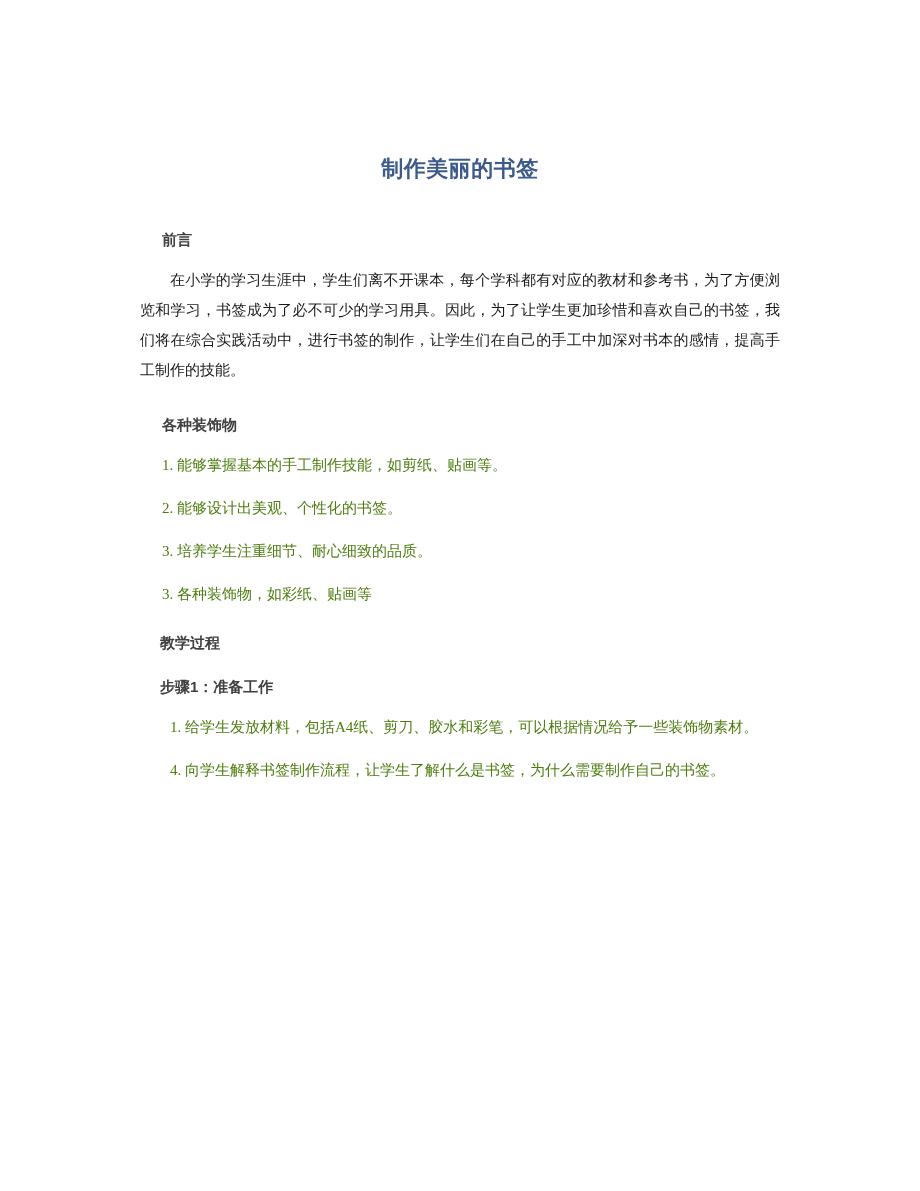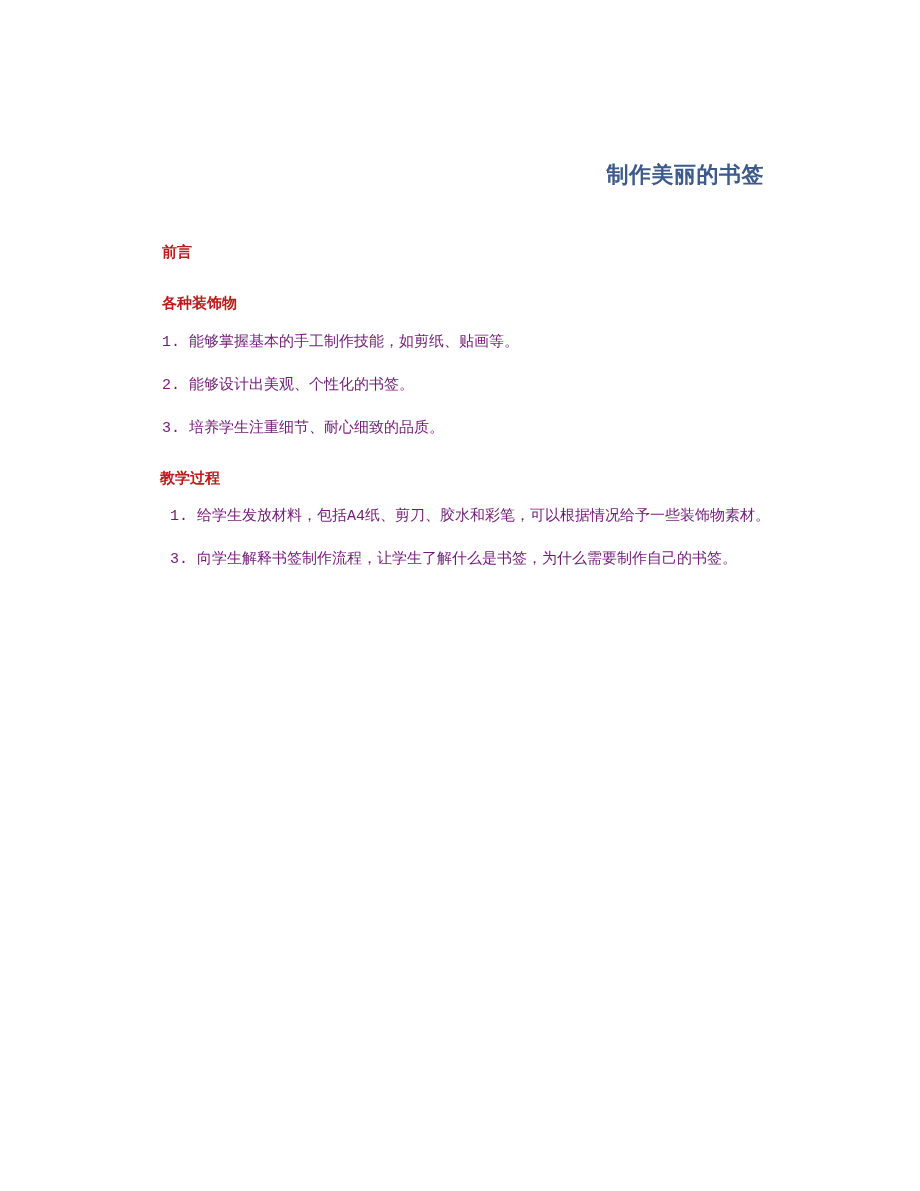--- a/index.html
+++ b/index.html
@@ -24,33 +24,33 @@
     width: 640px;
   }
 
   
   .doc-title {
     font-family: "Liberation Sans", "DejaVu Sans", sans-serif;
     font-weight: bold;
     font-size: 22px;
     line-height: 1.4;
     color: #3d5a8a;
-    text-align: right;
-    margin: 16px;
+    text-align: center;
+    margin: 10px;
     padding-top: 144px;
     letter-spacing: 0.5px;
   }
 
   
   .heading {
     font-family: "Liberation Sans", "DejaVu Sans", sans-serif;
     font-weight: bold;
     font-size: 15px;
     line-height: 1.5;
-    color: #b91c1c;
+    color: #404040;
     margin: 0;
     padding-left: 22px;
   }
 
   .heading.h-intro      { padding-top: 34px; }
   .heading.h-goals      { padding-top: 29px; }
   .heading.h-prep       { padding-top: 30px; }
   .heading.h-process    { padding-top: 23px; padding-left: 20px; }
   .heading.h-step       { padding-top: 22px; padding-left: 20px; }
 
@@ -63,24 +63,24 @@
     margin: 0;
     text-align: justify;
     text-justify: inter-ideograph;
     text-indent: 2em;
   }
 
   .para.lead { padding-top: 14px; }
 
   
   .item {
-    font-family: Liberation Mono, monospace;
+    font-family: Liberation Serif, serif;
     font-size: 15px;
     line-height: 2.0;
-    color: #701a75;
+    color: #4d7c0f;
     margin: 0;
     padding-left: 22px;
     text-align: justify;
     text-justify: inter-ideograph;
   }
 
   .item.first-in-group { padding-top: 13px; }
   .item.spaced         { padding-top: 13px; }
 
   
@@ -91,26 +91,29 @@
 </style>
 </head>
 <body>
 
 <div class="page">
   <div class="content">
 
     <h1 class="doc-title">制作美丽的书签</h1>
 
     <h2 class="heading h-intro">前言</h2>
+    <p class="para lead">在小学的学习生涯中，学生们离不开课本，每个学科都有对应的教材和参考书，为了方便浏览和学习，书签成为了必不可少的学习用具。因此，为了让学生更加珍惜和喜欢自己的书签，我们将在综合实践活动中，进行书签的制作，让学生们在自己的手工中加深对书本的感情，提高手工制作的技能。</p>
 
     <h2 class="heading h-goals">各种装饰物</h2>
     <p class="item first-in-group">1. 能够掌握基本的手工制作技能，如剪纸、贴画等。</p>
     <p class="item spaced">2. 能够设计出美观、个性化的书签。</p>
     <p class="item spaced">3. 培养学生注重细节、耐心细致的品质。</p>
 
+    <p class="item spaced">3. 各种装饰物，如彩纸、贴画等</p>
 
     <h2 class="heading h-process">教学过程</h2>
 
+    <h3 class="heading h-step">步骤1：准备工作</h3>
     <p class="item flow first-in-group">1. 给学生发放材料，包括A4纸、剪刀、胶水和彩笔，可以根据情况给予一些装饰物素材。</p>
-    <p class="item flow spaced">3. 向学生解释书签制作流程，让学生了解什么是书签，为什么需要制作自己的书签。</p>
+    <p class="item flow spaced">4. 向学生解释书签制作流程，让学生了解什么是书签，为什么需要制作自己的书签。</p>
 
   </div>
 </div>
 
 </body></html>

